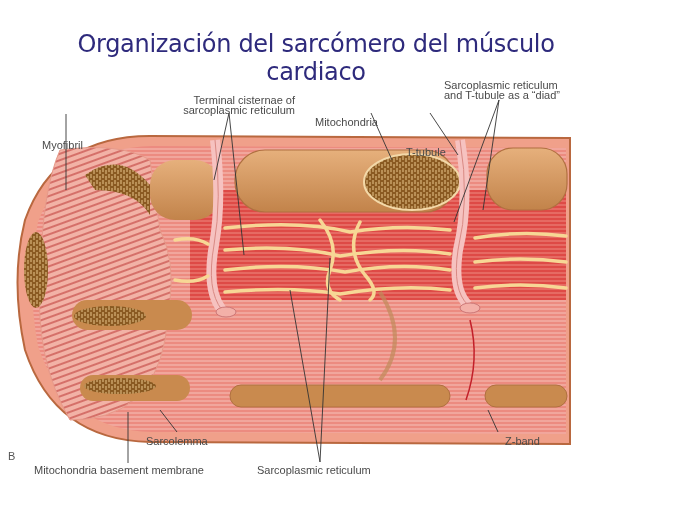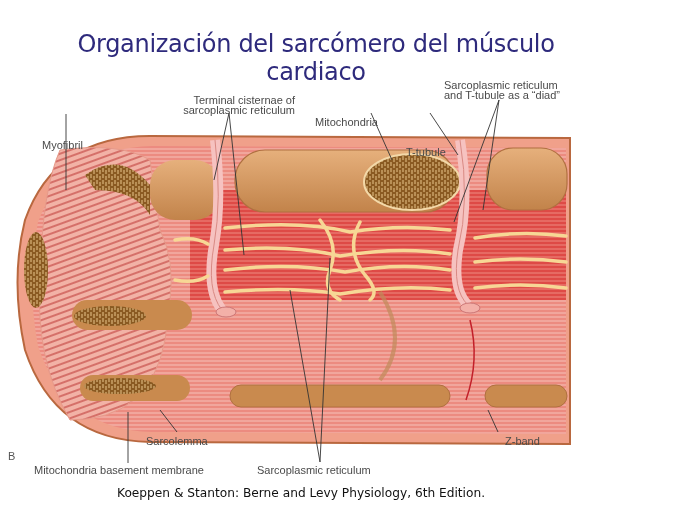--- a/index.html
+++ b/index.html
@@ -115,14 +115,13 @@
   <div>and T-tubule as a “diad”</div>
 </div>
 <div class="lbl" style="left:146px;top:436px;">Sarcolemma</div>
 <div class="lbl" style="left:34px;top:465px;">Mitochondria basement membrane</div>
 <div class="lbl" style="left:257px;top:465px;">Sarcoplasmic reticulum</div>
 <div class="lbl" style="left:505px;top:436px;">Z-band</div>
 
 <div class="panel">B</div>
 
 <div class="credit">
-  <div>Koeppen &amp; Stanton: Berne and Levy Physiology, 6th Edition.</div>
 </div>
 
 </body></html>

